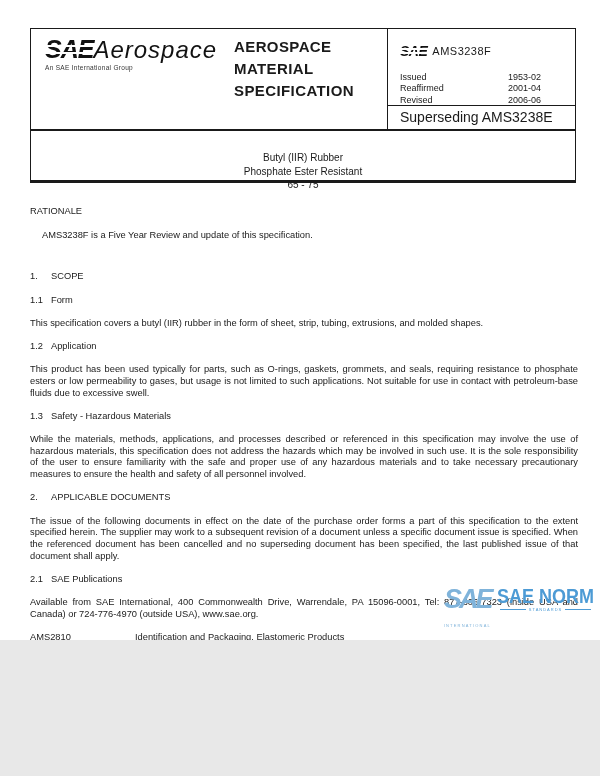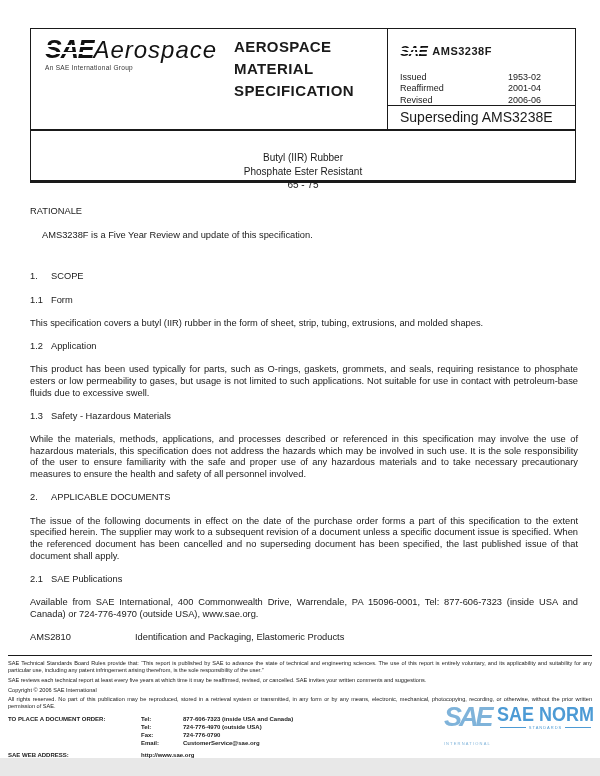--- a/index.html
+++ b/index.html
@@ -1,17 +1,17 @@
 <!DOCTYPE html>
 <html><head>
 <meta charset="utf-8">
 <style>
   html,body{margin:0;padding:0;background:#e8e8e8;}
   .page{
-    position:relative;width:600px;height:758px;background:#ffffff;
+    position:relative;width:600px;height:640px;background:#ffffff;
     font-family:"Liberation Sans", sans-serif;color:#1a1a1a;overflow:hidden;
     margin:0 auto;
   }
   
   .header-box{
     position:absolute;left:30px;top:28px;width:546px;height:103px;
     border:1.5px solid #1a1a1a;border-bottom:2px solid #1a1a1a;
     box-sizing:border-box;display:flex;
   }
   .header-left{flex:1;position:relative;}
@@ -31,21 +31,21 @@
     position:absolute;left:203px;top:7px;font-weight:bold;font-size:15px;
     line-height:22px;letter-spacing:.4px;white-space:pre-line;
   }
   .header-right{
     width:188px;border-left:1.5px solid #1a1a1a;box-sizing:border-box;
     position:relative;padding:12px 12px 0 12px;
   }
   .doc-id{white-space:nowrap;}
   .sae-glyph.small{font-size:14px;letter-spacing:-.5px;vertical-align:-1px;}
   .sae-glyph.small::before,.sae-glyph.small::after{height:1.5px;}
-  .doc-num{font-weight:bold;font-size:11px;letter-spacing:.5px;margin-left:5px;}
+  .doc-num{font-weight:normal;font-size:11px;letter-spacing:.5px;margin-left:5px;}
   .rev-table{margin-top:13px;font-size:9px;line-height:11.3px;}
   .rev-row{display:flex;gap:44px;}
   .rev-label{width:64px;}
   .superseding{
     position:absolute;left:0;right:0;bottom:0;border-top:1.5px solid #1a1a1a;
     font-size:14px;padding:3px 12px 4px;box-sizing:border-box;
   }
   
   .title-box{
     position:absolute;left:30px;top:131px;width:546px;height:52px;

